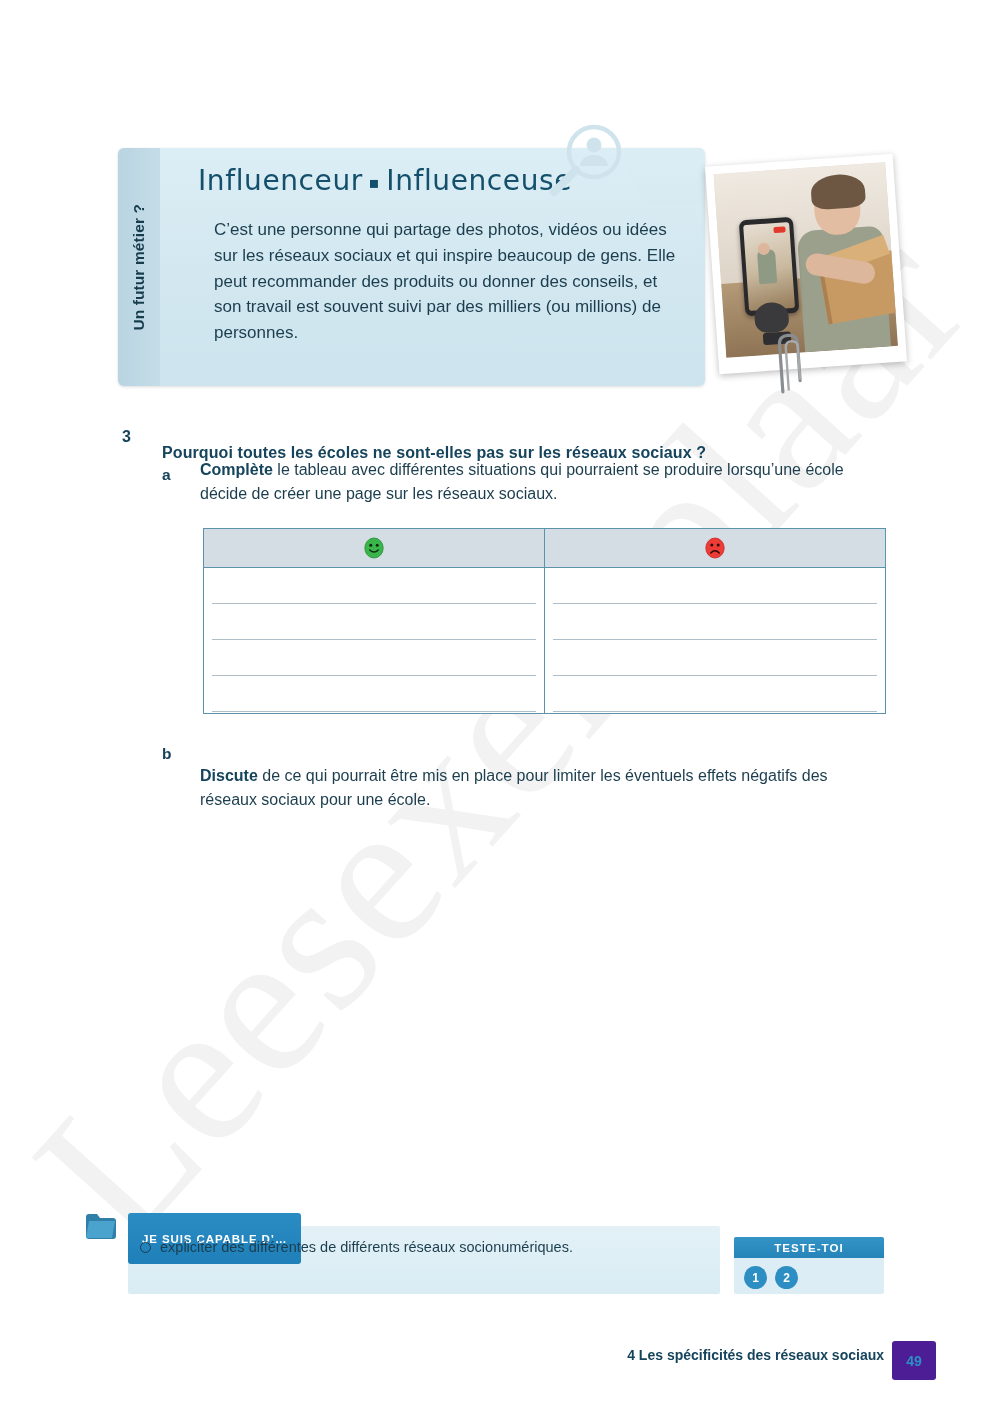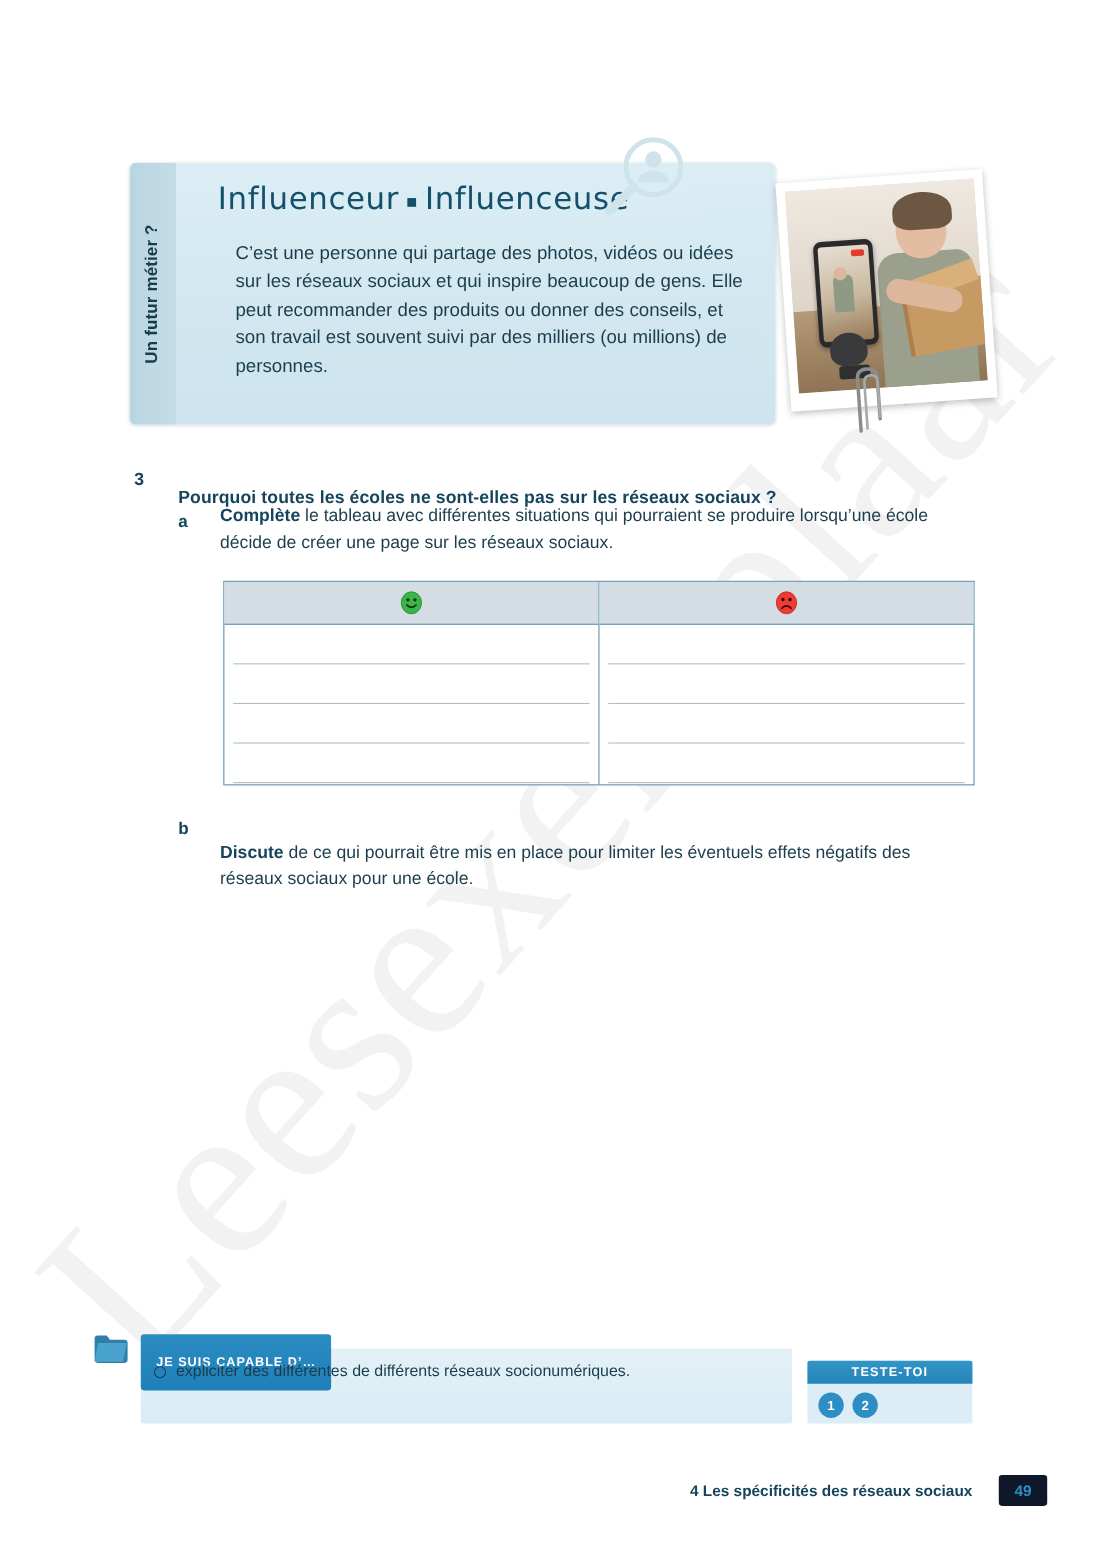--- a/index.html
+++ b/index.html
@@ -403,25 +403,25 @@
   .foot-title {
     position: absolute;
     right: 116px;
     top: 1347px;
     font-size: 14px;
     font-weight: bold;
     color: #15445c;
   }
   .foot-num {
     position: absolute;
-    right: 48px;
+    right: 64px;
     top: 1341px;
     width: 44px;
-    height: 28px;
-    background: #0f172a;
+    height: 39px;
+    background: #4c1d95;
     border-radius: 3px;
     color: #2d8ec4;
     font-size: 14px;
     font-weight: bold;
     display: flex;
     align-items: center;
     justify-content: center;
   }
 </style>
 </head>

